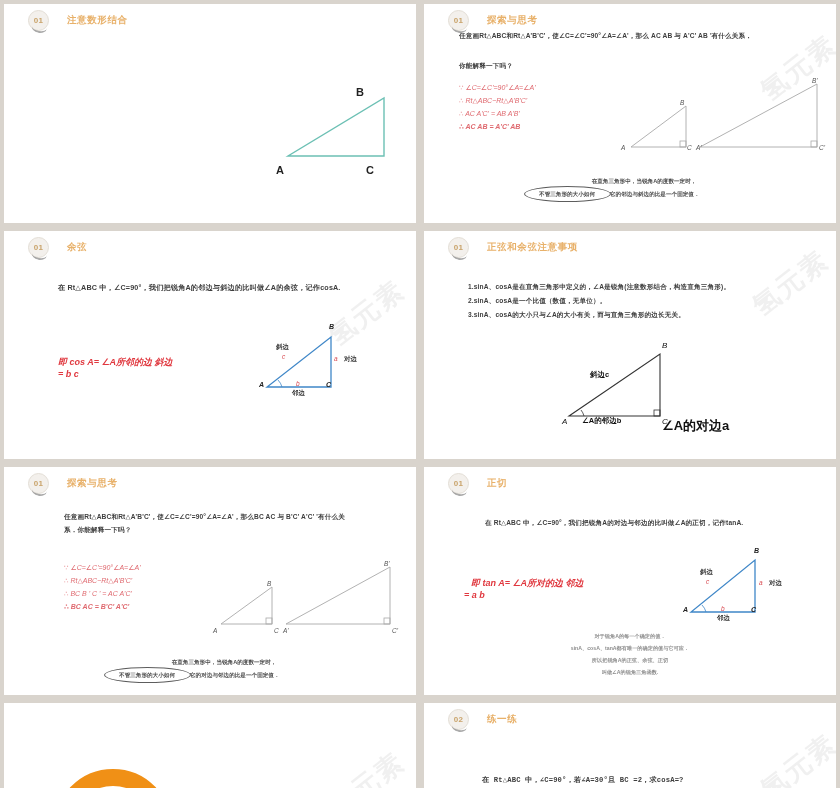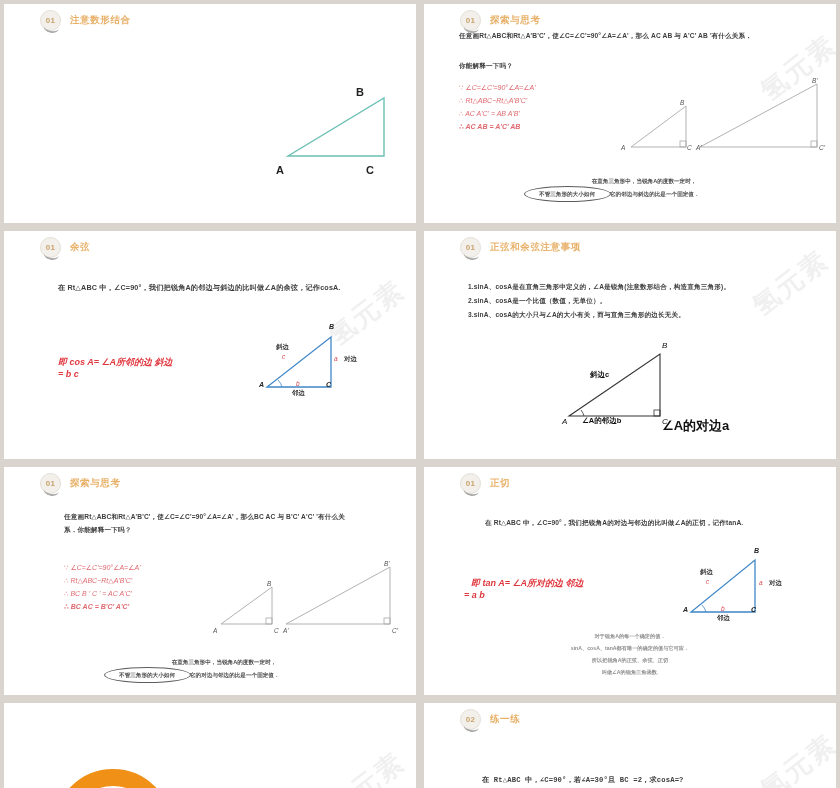--- a/index.html
+++ b/index.html
@@ -38,23 +38,22 @@
     pointer-events:none;
     user-select:none;
   }
   .wm.a{right:-6px;top:46px;}
   .wm.b{right:6px;top:64px;}
   .wm.c{right:2px;top:34px;}
   
   .hdr{
     position:absolute;
     left:24px;top:4px;
-    display:flex;align-items:center;gap:9px;
+    display:flex;align-items:center;gap:18px;
     height:24px;
-    margin-left:12px;
   }
   .badge{
     position:relative;
     width:19px;height:19px;border-radius:50%;
     background:#f3f0ec;
     border:1px solid #e3ded6;
     display:flex;align-items:center;justify-content:center;
     font-size:8px;color:#c9a36a;font-weight:600;
     letter-spacing:.4px;
   }

